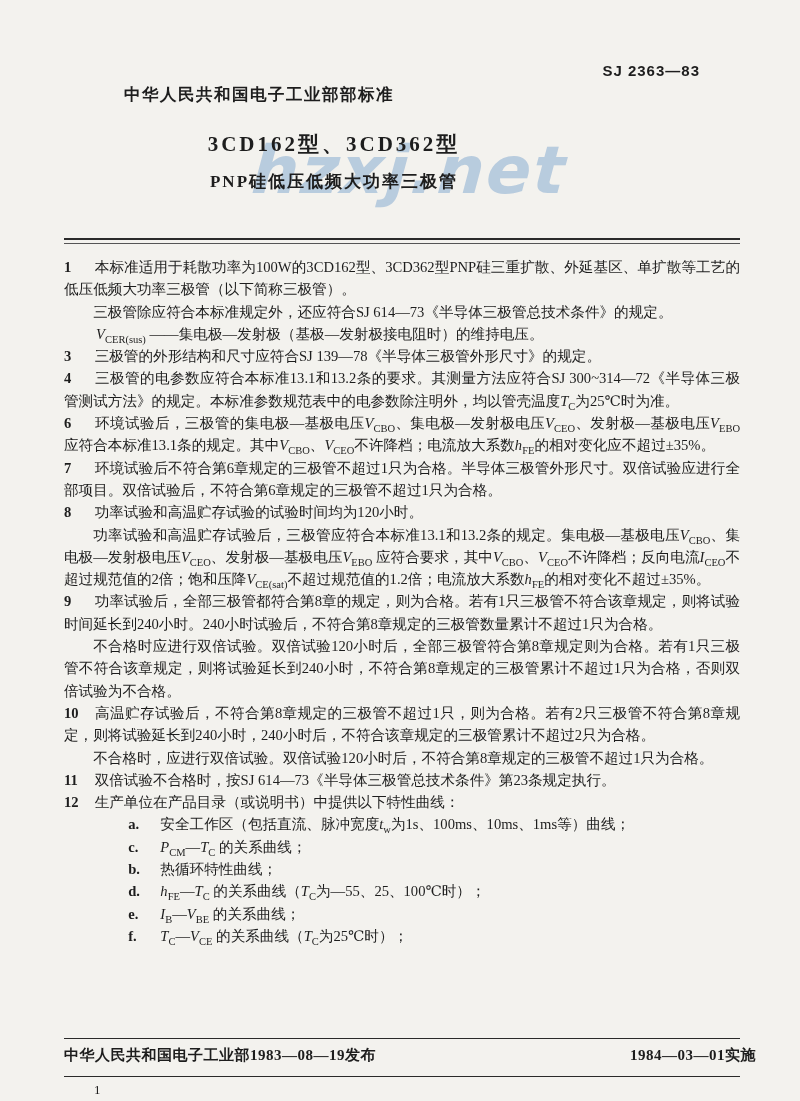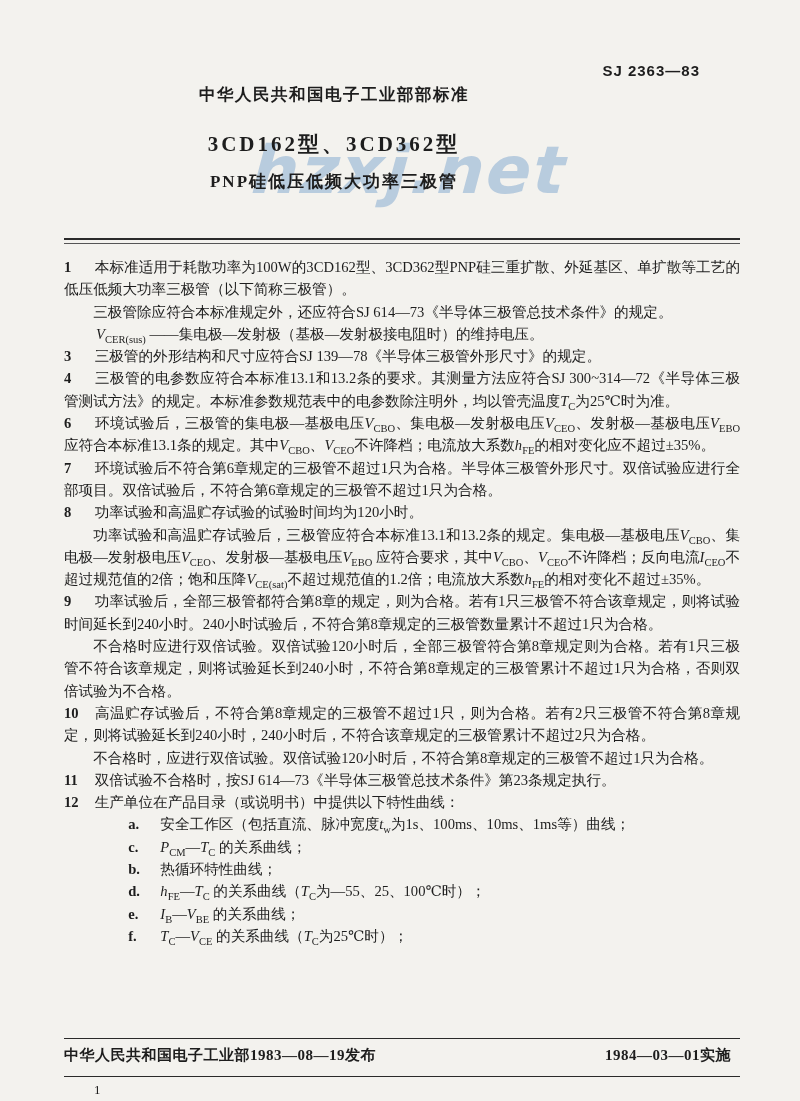--- a/index.html
+++ b/index.html
@@ -3,21 +3,21 @@
 <meta charset="utf-8">
 <style>
   html,body{margin:0;padding:0;background:#d8d8d4;}
   .page{
     position:relative;width:800px;height:1101px;margin:0 auto;
     background:#f3f2ee;overflow:hidden;color:#1d1d1d;
     font-family:"Liberation Serif","DejaVu Serif",serif;
   }
   .header{position:absolute;top:0;left:64px;right:60px;height:250px;z-index:2;}
   .org{
-    width:420px;margin:84px 0 0 60px;text-align:center;
+    width:420px;margin:84px 0 0 60px;text-align:left;
     font-weight:bold;font-size:16.5px;letter-spacing:1.5px;
   }
   .titles{width:420px;margin:24px 0 0 60px;text-align:center;font-weight:bold;}
   .t1{font-size:21px;letter-spacing:3px;}
   .t2{font-size:17px;letter-spacing:2px;margin-top:12px;}
   .stdno{
     position:absolute;right:40px;top:62px;
     font-weight:bold;font-size:15px;letter-spacing:1px;
     font-family:"Liberation Sans","DejaVu Sans",sans-serif;
   }
@@ -44,21 +44,21 @@
   .blk .lbl{font-weight:bold;}
   .blk.num .lbl{display:inline-block;min-width:2.1em;}
   .blk.indent{text-indent:2em;}
   .blk.sym{padding-left:2.2em;text-align:left;}
   .blk.item{padding-left:4.4em;text-align:left;}
   .blk.item .lbl{display:inline-block;min-width:2.2em;}
   .blk i{font-style:italic;font-family:"Liberation Serif","DejaVu Serif",serif;}
   .blk sub{font-size:0.72em;line-height:0;}
   .footer-rule-top{position:absolute;top:1038px;left:64px;right:60px;border-top:1.5px solid #2a2a2a;z-index:2;}
   .footer{
-    position:absolute;top:1046px;left:64px;right:69px;z-index:2;
+    position:absolute;top:1046px;left:64px;right:44px;z-index:2;
     display:flex;justify-content:space-between;align-items:baseline;
     font-weight:bold;font-size:15px;letter-spacing:0.5px;
   }
   .footer-rule-bottom{position:absolute;top:1076px;left:64px;right:60px;border-top:1.5px solid #2a2a2a;z-index:2;}
   .pageno{position:absolute;top:1082px;left:94px;font-size:13px;z-index:2;}
 </style>
 </head>
 <body>
 
 <div class="page">

